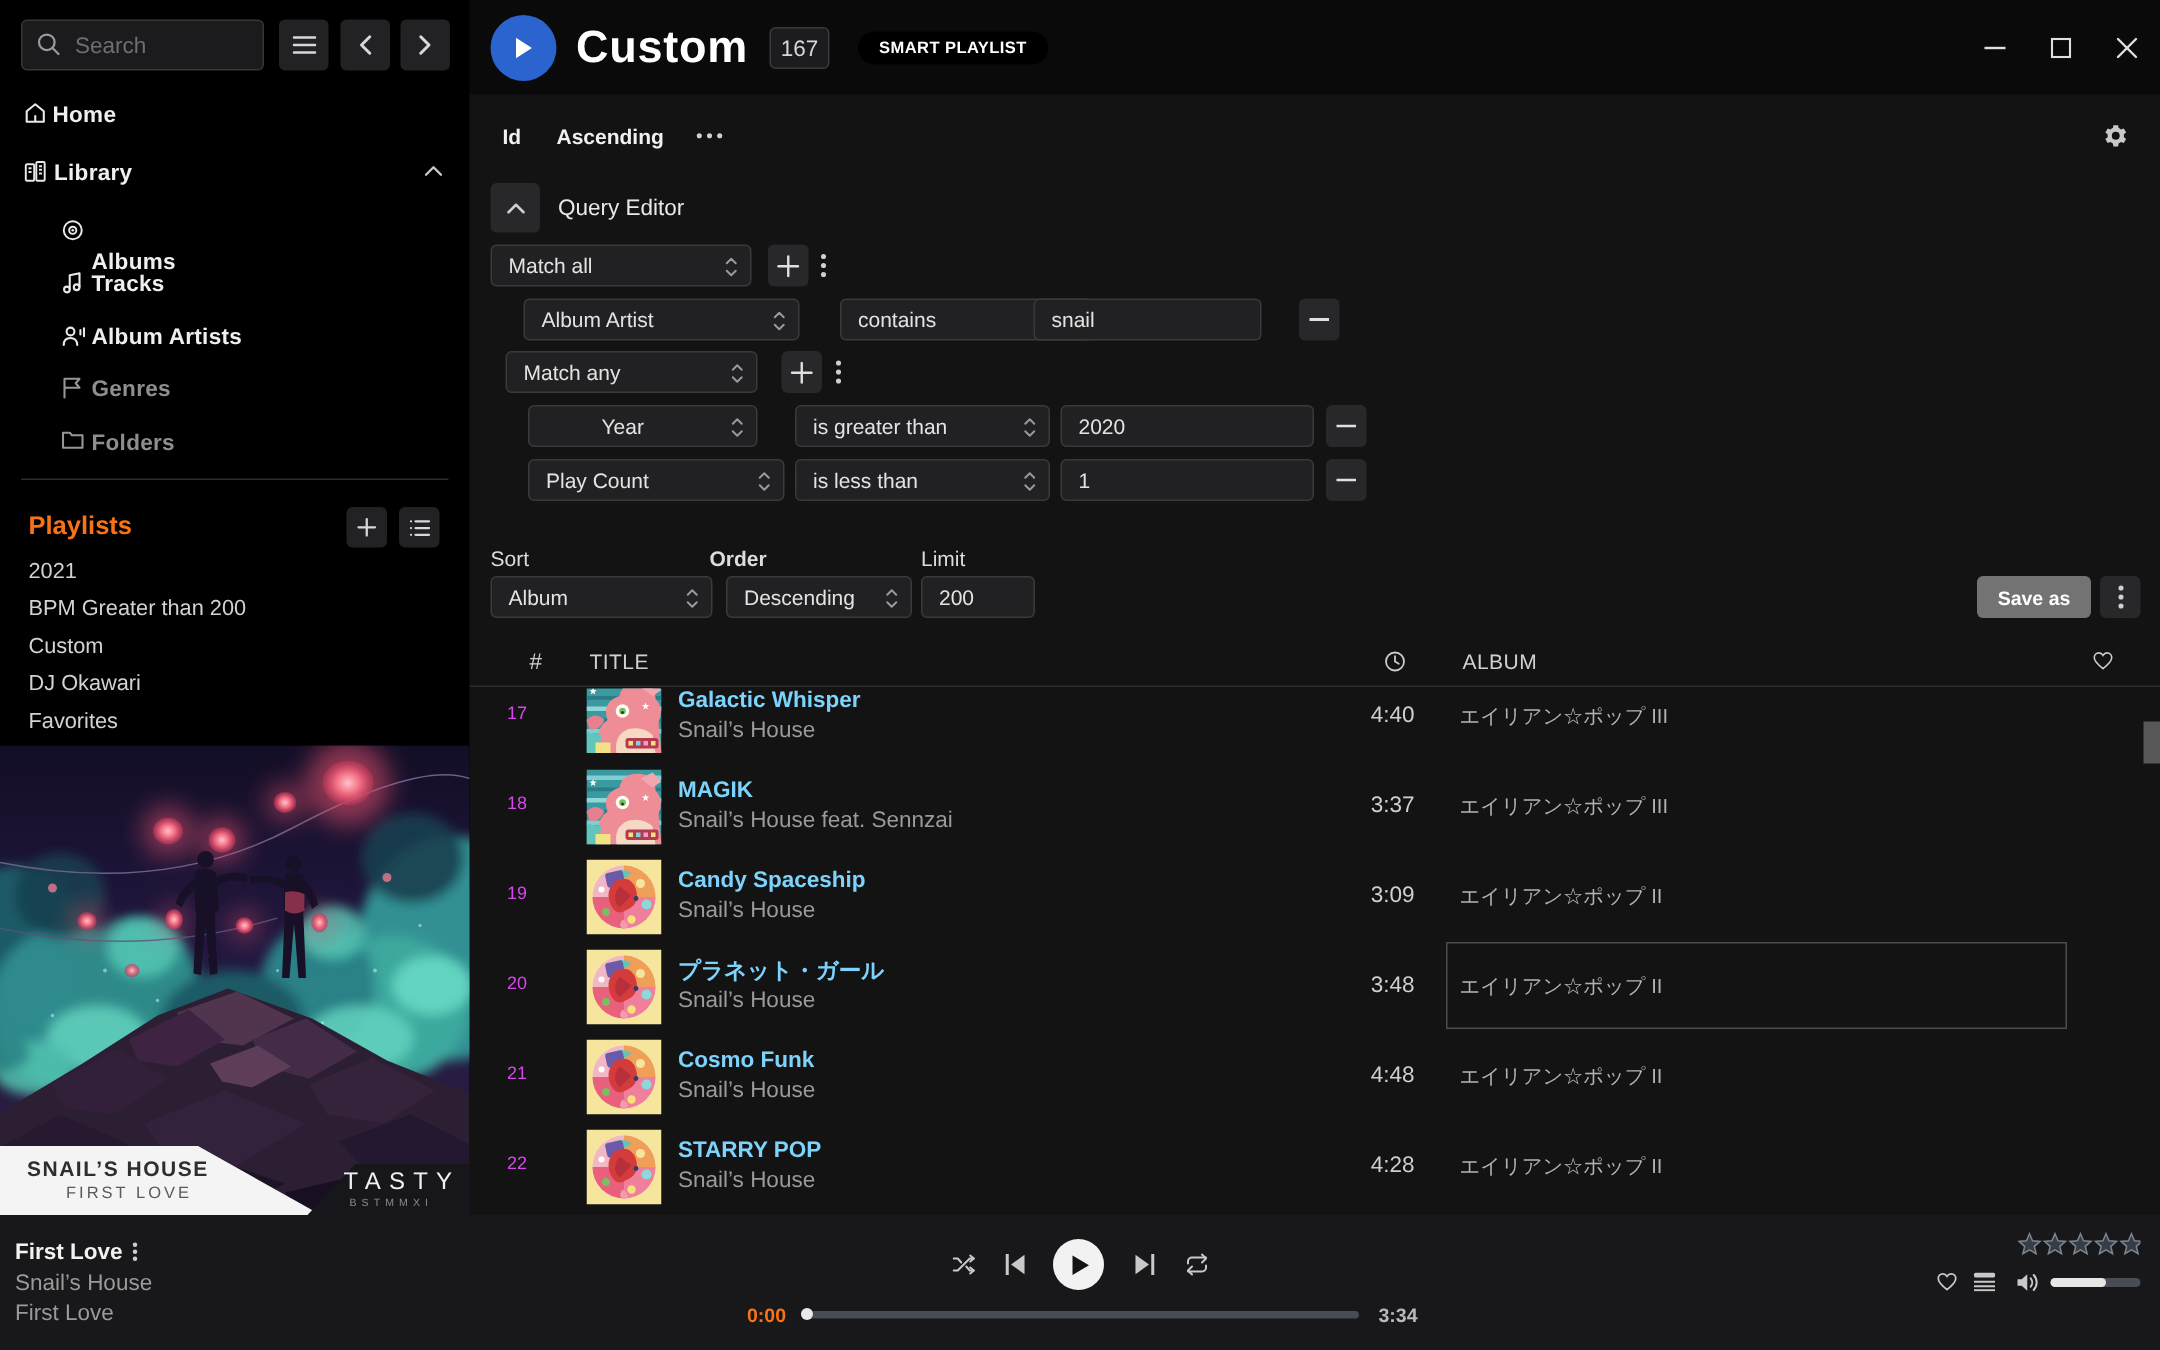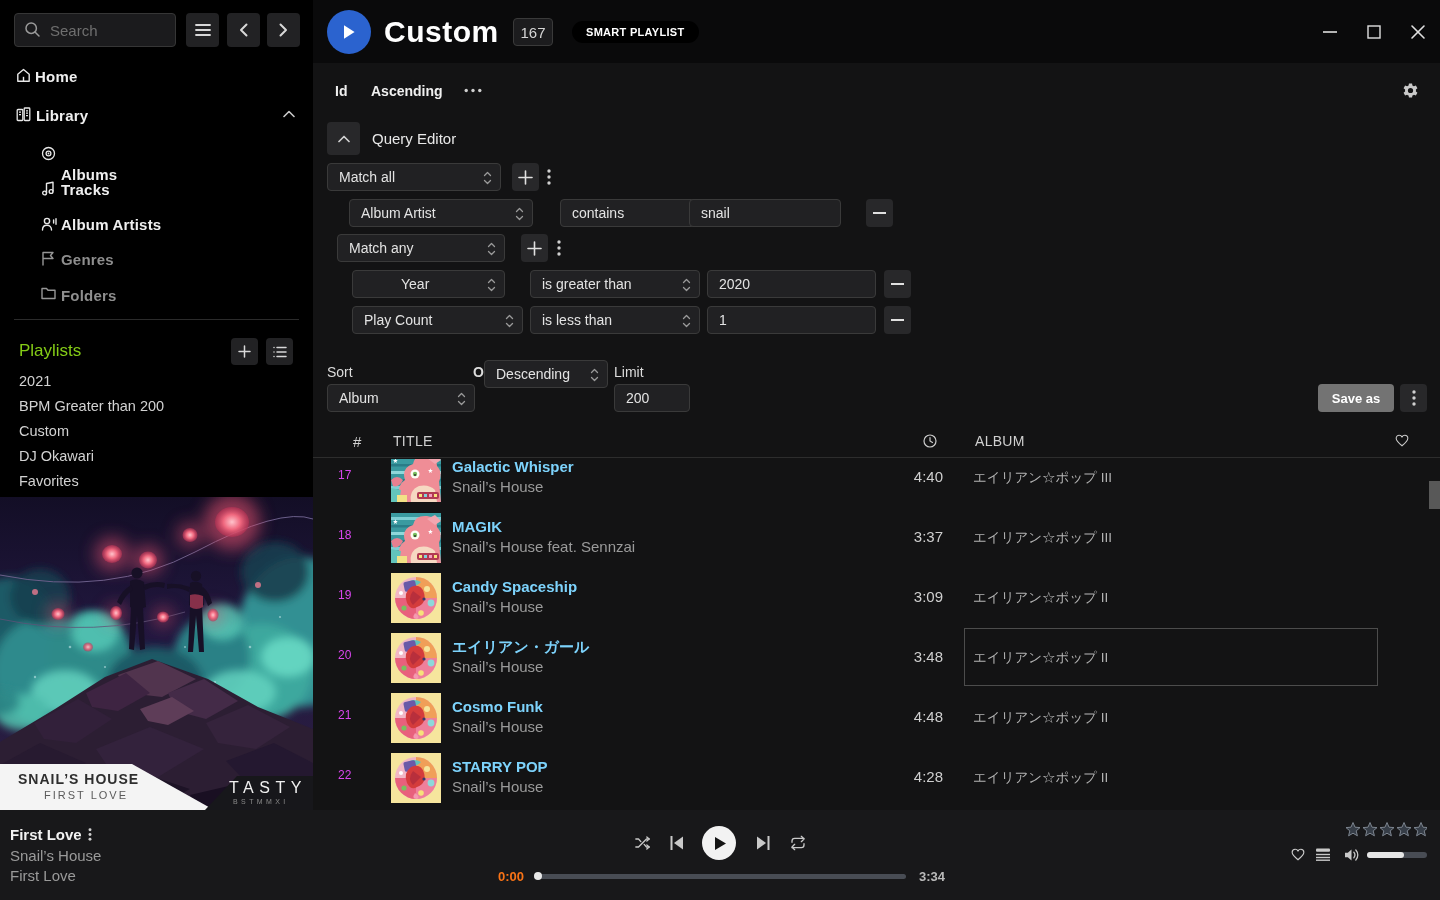--- a/index.html
+++ b/index.html
@@ -164,21 +164,21 @@
         </svg>
     </div>
 
     <div class="lbl" style="left:14px;top:364px;">Sort</div>
     <div class="lbl" style="left:160px;top:364px;font-weight:bold;">Order</div>
     <div class="lbl" style="left:301px;top:364px;">Limit</div>
     <div class="sel" style="left:14px;top:384px;width:148px;">Album<span class="ud"><svg width="9" height="16" viewBox="0 0 9 16">
             <path d="M1.5 5.5 L4.5 2.5 L7.5 5.5" fill="none" stroke="#9a9a9a" stroke-width="1.3" stroke-linecap="round" stroke-linejoin="round"></path>
             <path d="M1.5 10.5 L4.5 13.5 L7.5 10.5" fill="none" stroke="#9a9a9a" stroke-width="1.3" stroke-linecap="round" stroke-linejoin="round"></path>
           </svg></span></div>
-    <div class="sel" style="left:171px;top:360px;width:124px;text-align:center;">Descending<span class="ud"><svg width="9" height="16" viewBox="0 0 9 16">
+    <div class="sel" style="left:171px;top:384px;width:124px;text-align:center;">Descending<span class="ud"><svg width="9" height="16" viewBox="0 0 9 16">
             <path d="M1.5 5.5 L4.5 2.5 L7.5 5.5" fill="none" stroke="#9a9a9a" stroke-width="1.3" stroke-linecap="round" stroke-linejoin="round"></path>
             <path d="M1.5 10.5 L4.5 13.5 L7.5 10.5" fill="none" stroke="#9a9a9a" stroke-width="1.3" stroke-linecap="round" stroke-linejoin="round"></path>
           </svg></span></div>
     <div class="inp" style="left:301px;top:384px;width:76px;">200</div>
     <div class="abs" style="left:1005px;top:384px;width:76px;height:28px;background:#737373;border-radius:4px;display:flex;align-items:center;justify-content:center;font-size:13px;font-weight:bold;color:#ffffff;">Save as</div>
     <div class="qbtn" style="left:1087px;top:384px;">
       <svg width="4" height="16" viewBox="0 0 4 16">
           <g fill="#d0d0d0">
             <circle cx="2" cy="2" r="1.7"></circle>
             <circle cx="2" cy="8" r="1.7"></circle>
@@ -271,21 +271,21 @@
         </svg>
       <div class="rtitle" style="left:139px;top:578px;">Candy Spaceship</div>
       <div class="rartist" style="left:139px;top:598px;">Snail’s House</div>
       <div class="rdur" style="left:590px;top:588px;">3:09</div>
       <div class="ralbum" style="left:660px;top:589px;">エイリアン☆ポップ II</div>
 
       <div class="rownum" style="left:25px;top:648px;">20</div>
       <svg class="thumb" style="left:78px;top:633px;" viewBox="0 0 50 50">
           <use href="#artII"></use>
         </svg>
-      <div class="rtitle" style="left:139px;top:638px;">エイリアン・ガール</div>
+      <div class="rtitle" style="left:139px;top:638px;">プラネット・ガール</div>
       <div class="rartist" style="left:139px;top:658px;">Snail’s House</div>
       <div class="rdur" style="left:590px;top:648px;">3:48</div>
       <div class="ralbum" style="left:660px;top:649px;">エイリアン☆ポップ II</div>
 
       <div class="rownum" style="left:25px;top:708px;">21</div>
       <svg class="thumb" style="left:78px;top:693px;" viewBox="0 0 50 50">
           <use href="#artII"></use>
         </svg>
       <div class="rtitle" style="left:139px;top:698px;">Cosmo Funk</div>
       <div class="rartist" style="left:139px;top:718px;">Snail’s House</div>
@@ -376,21 +376,21 @@
     <svg class="sideicon" style="left:41px;top:251px;" width="14" height="15" viewBox="0 0 14 15">
         <path d="M2 14 V1.5 H12 L9.5 4.5 L12 7.5 H2" fill="none" stroke="#969696" stroke-width="1.4" stroke-linejoin="round" stroke-linecap="round"></path>
       </svg>
     <div class="navtxt navdim" style="left:61px;top:251px;">Genres</div>
     <svg class="sideicon" style="left:41px;top:287px;" width="15" height="13" viewBox="0 0 15 13">
         <path d="M1 11.5 V1.5 H5.5 L7 3.2 H14 V11.5 Z" fill="none" stroke="#969696" stroke-width="1.4" stroke-linejoin="round"></path>
       </svg>
     <div class="navtxt navdim" style="left:61px;top:287px;">Folders</div>
     <div class="abs" style="left:14px;top:319px;width:285px;height:1px;background:#2b2b2b;"></div>
 
-    <div class="abs" style="left:19px;top:341px;font-size:17px;font-weight:normal;color:#84cc16;">Playlists</div>
+    <div class="abs" style="left:19px;top:341px;font-size:17px;font-weight:bold;color:#f97316;">Playlists</div>
     <div class="sqbtn" style="left:231px;top:338px;width:27px;height:27px;">
       <svg width="13" height="13" viewBox="0 0 13 13">
           <g stroke="#d8d8d8" stroke-width="1.5" stroke-linecap="round">
             <line x1="6.5" y1="1" x2="6.5" y2="12"></line>
             <line x1="1" y1="6.5" x2="12" y2="6.5"></line>
           </g>
         </svg>
     </div>
     <div class="sqbtn" style="left:266px;top:338px;width:27px;height:27px;">
       <svg width="14" height="12" viewBox="0 0 14 12">

